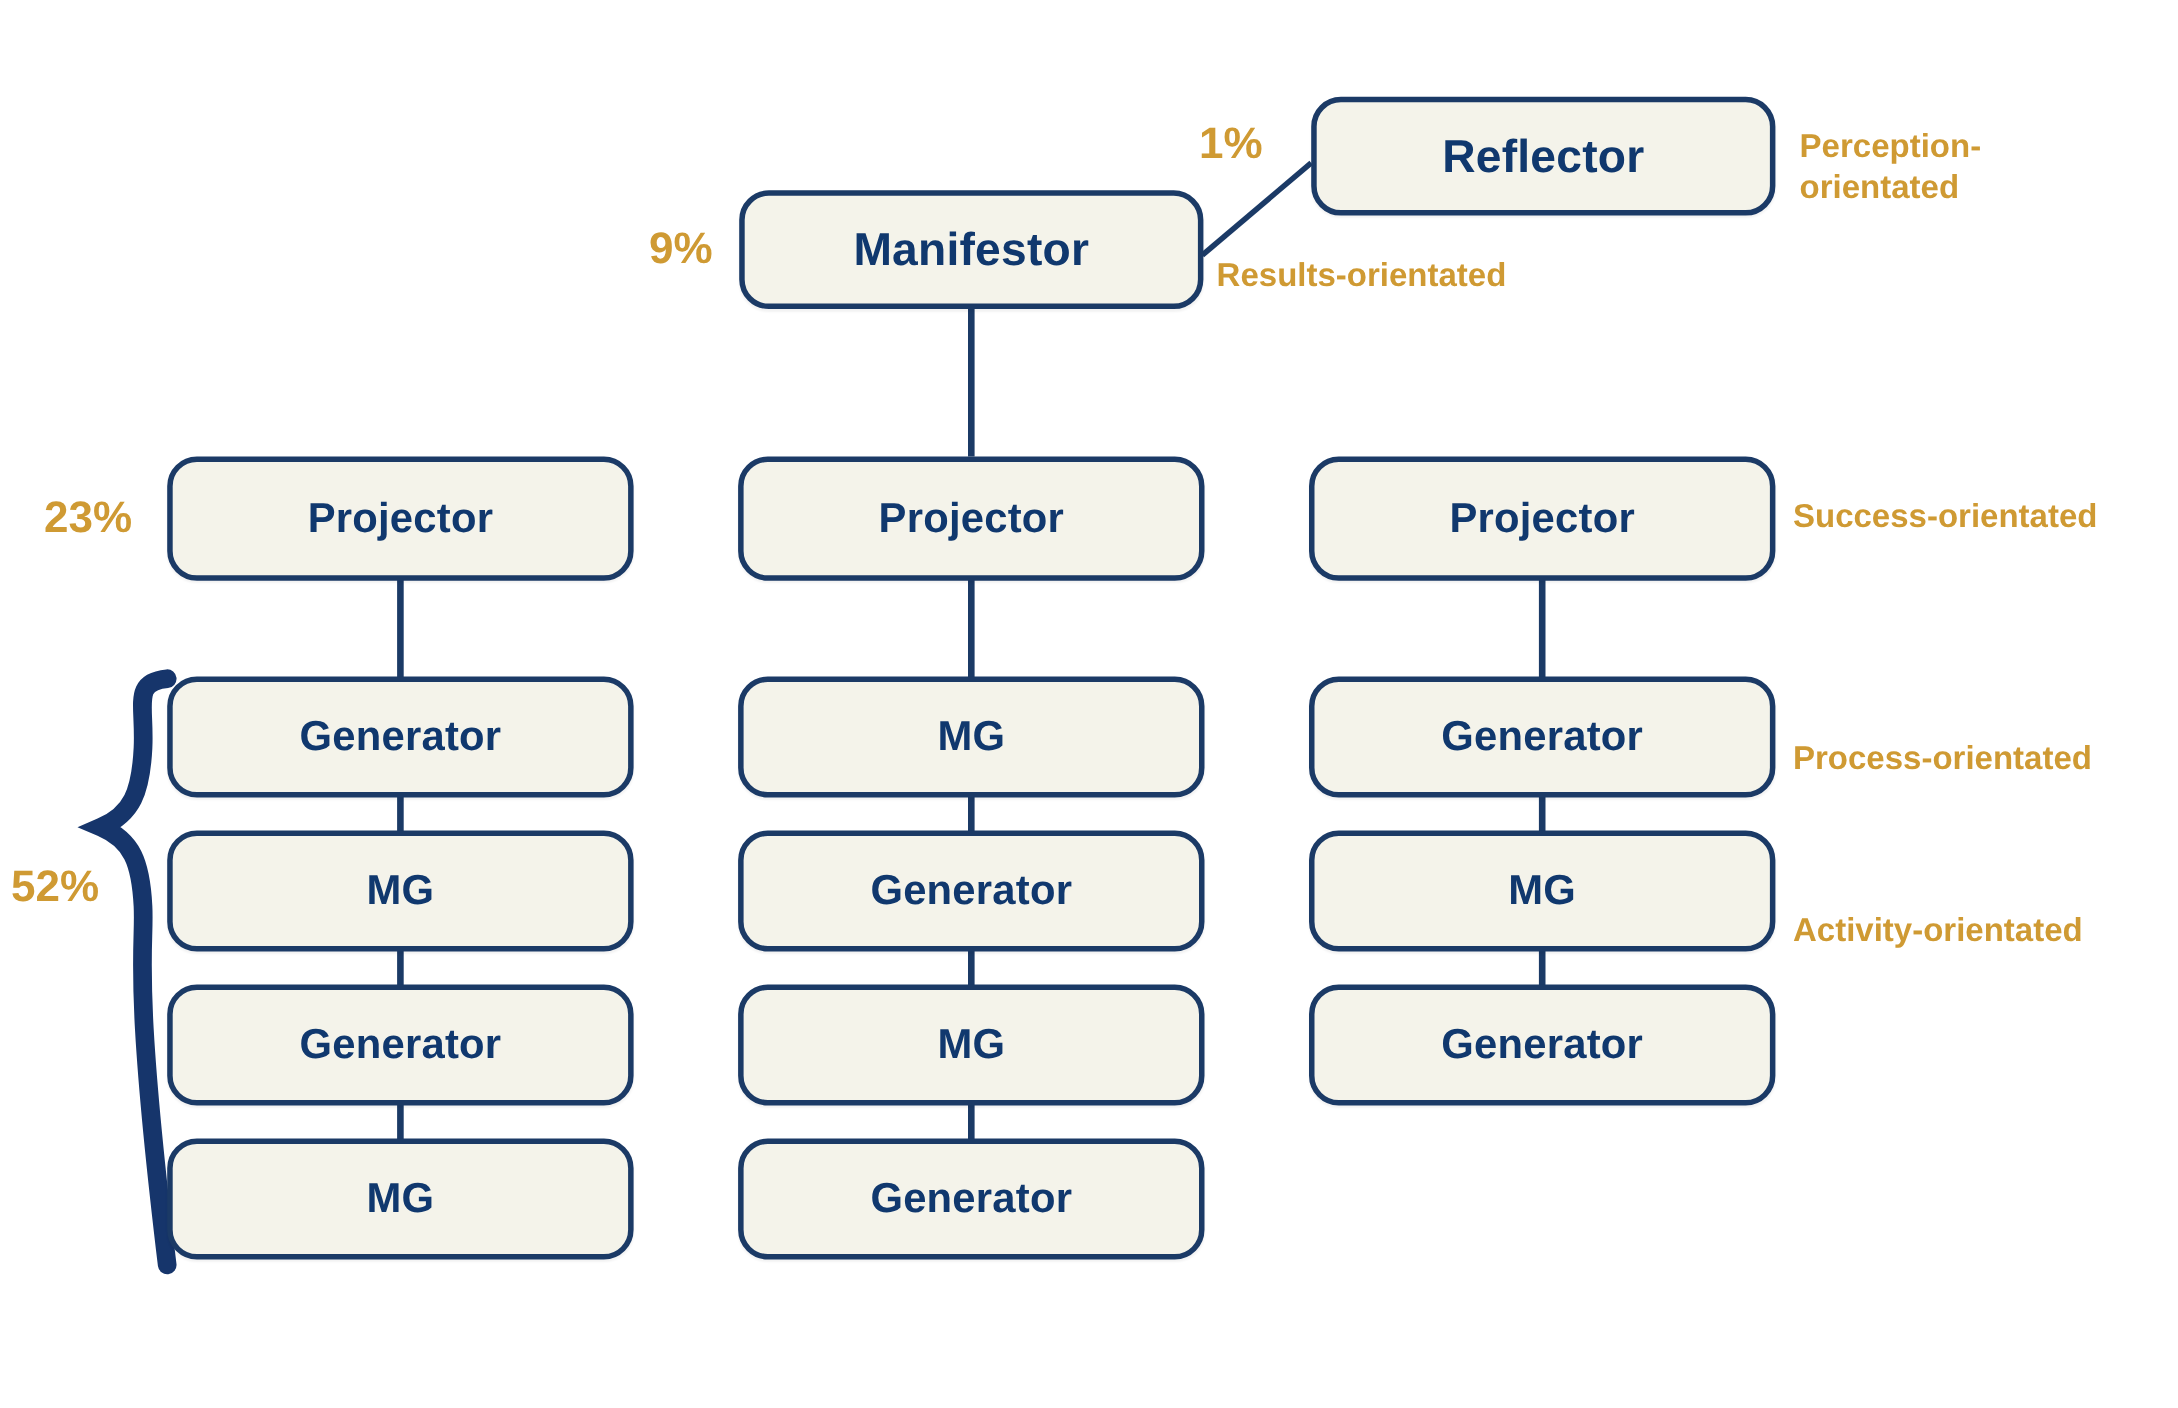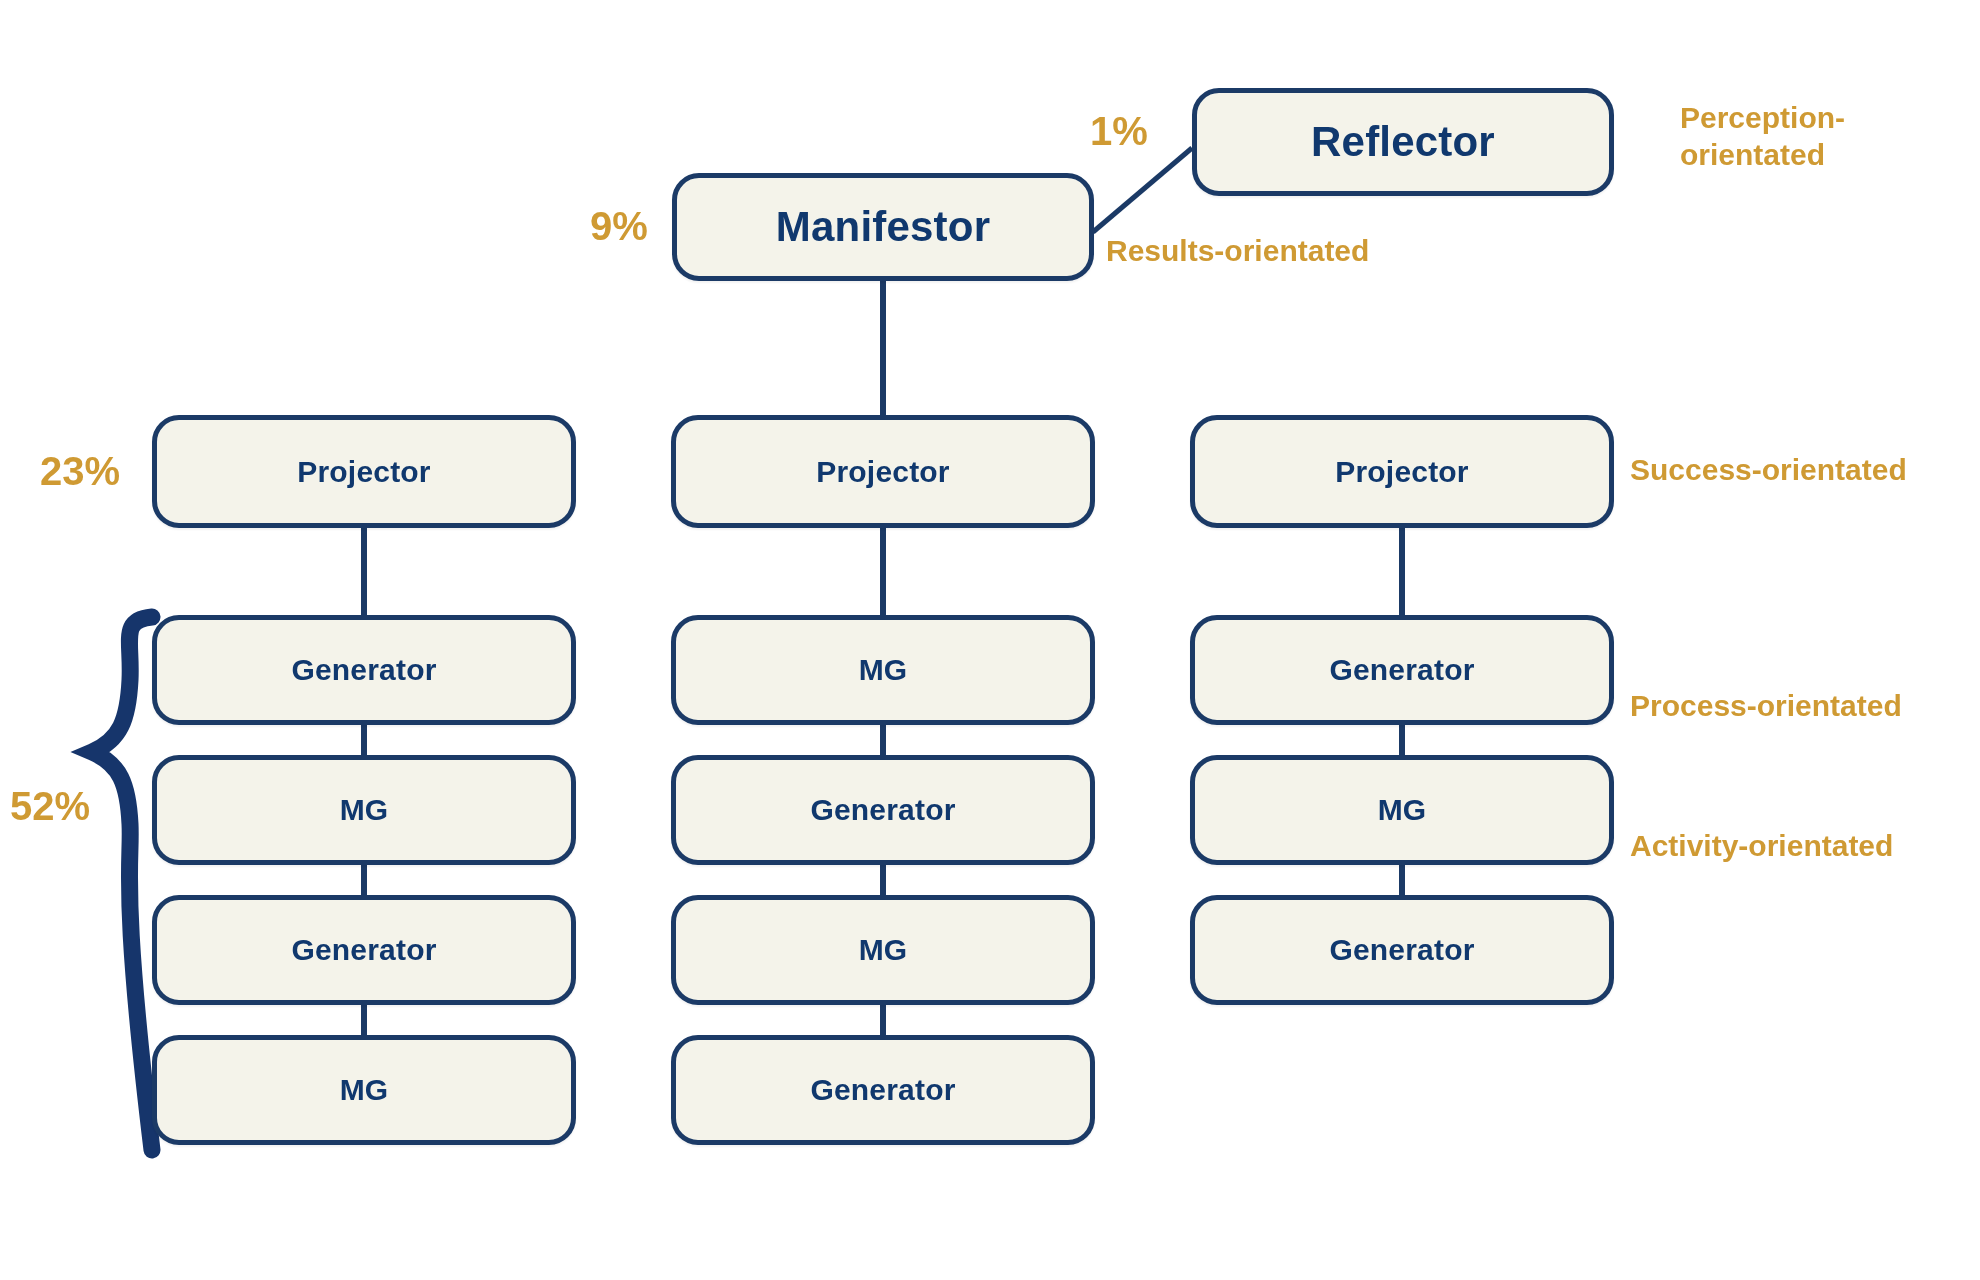--- a/index.html
+++ b/index.html
@@ -37,21 +37,21 @@
     color: #10386e;
     font-weight: bold;
     letter-spacing: 0.2px;
     box-shadow: 0 2px 2px rgba(0,0,0,0.05);
   }
   .node .label {
     line-height: 1;
     white-space: nowrap;
   }
   .node-big .label { font-size: 42px; }
-  .node-mid .label { font-size: 30px; }
+  .node-mid .label { font-size: 38px; }
 
   .pct {
     position: absolute;
     color: #cf9a33;
     font-weight: bold;
     font-size: 40px;
     white-space: nowrap;
     line-height: 1.05;
   }
   .side-label {
@@ -93,25 +93,25 @@
              C 128,720 120,740 92,752
              C 120,764 128,784 130,824
              C 132,864 120,884 152,1150" fill="none" stroke="#16356b" stroke-width="17" stroke-linecap="round"></path>
   </svg>
 
   <div class="pct" style="left:590px; top:205px;">9%</div>
   <div class="pct" style="left:1090px; top:110px;">1%</div>
   <div class="pct" style="left:40px; top:450px;">23%</div>
   <div class="pct" style="left:10px; top:785px;">52%</div>
 
-  <div class="side-label" style="left:1636px; top:100px;margin-left:44px;">Perception-
+  <div class="side-label" style="left:1636px; top:116px;">Perception-
 orientated</div>
   <div class="side-label" style="left:1106px; top:233px;">Results-orientated</div>
   <div class="side-label" style="left:1630px; top:452px;">Success-orientated</div>
-  <div class="side-label" style="left:1630px; top:688px;">Process-orientated</div>
+  <div class="side-label" style="left:1630px; top:672px;">Process-orientated</div>
   <div class="side-label" style="left:1630px; top:828px;">Activity-orientated</div>
 
   <div class="node node-big" style="left:672px; top:173px; width:422px; height:108px;text-align:center;">
     <span class="label">Manifestor</span>
   </div>
   <div class="node node-big" style="left:1192px; top:88px; width:422px; height:108px;">
     <span class="label">Reflector</span>
   </div>
 
   <div class="node node-mid" style="left:152px; top:415px; width:424px; height:113px;">

